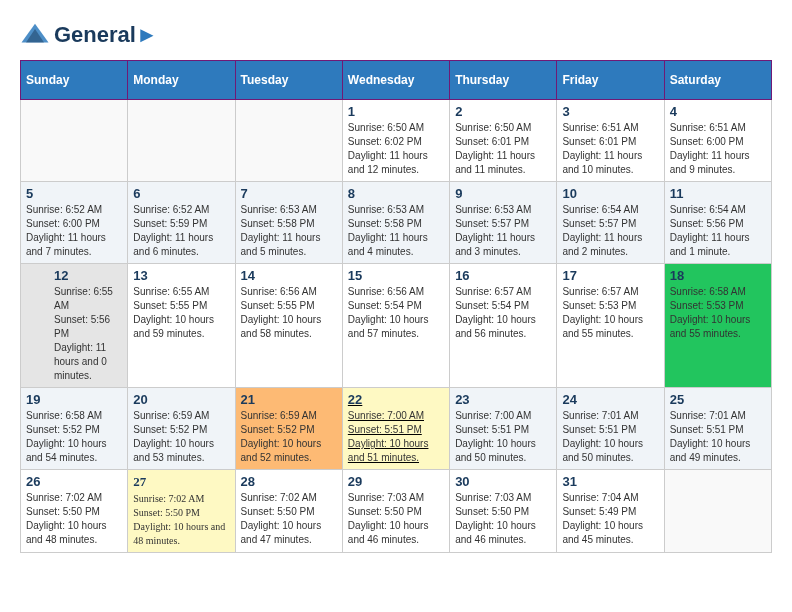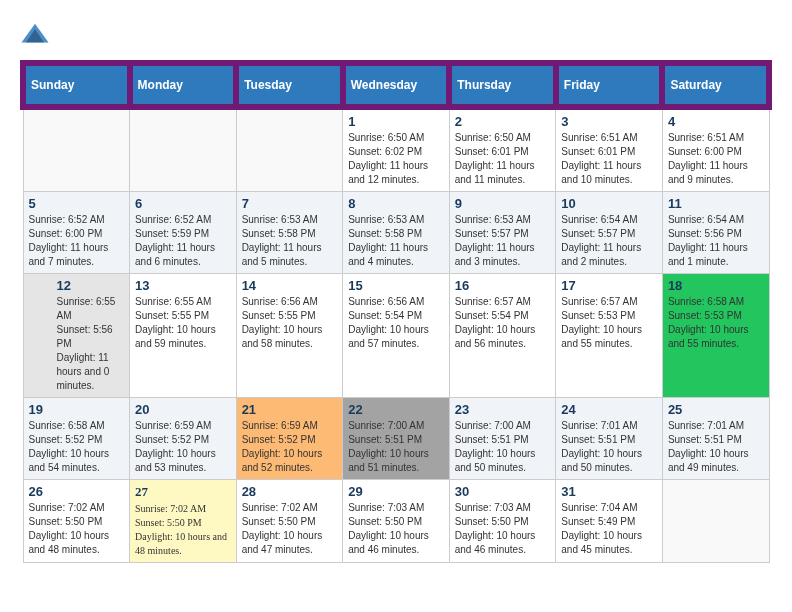--- a/index.html
+++ b/index.html
@@ -52,21 +52,21 @@
       border-collapse: collapse;
       font-size: 10.5px;
     }
     thead tr th {
       background-color: #2e7abd;
       color: #fff;
       text-align: left;
       padding: 12px 5px;
       font-size: 12px;
       font-weight: bold;
-      border: 6px solid #701a75;
+      border: 1px solid #701a75;
     }
     tbody tr td {
       border: 1px solid #ccc;
       vertical-align: top;
       padding: 4px 5px;
       height: 80px;
       width: 14.28%;
     }
     tbody tr:nth-child(even) td {
       background-color: #f0f4f8;
@@ -93,20 +93,21 @@
 </head>
 <body>
 
 <div class="header">
   <div class="logo">
     <svg class="logo-icon" viewBox="0 0 40 40" width="40" height="40">
       <polygon points="20,5 38,30 2,30" fill="#2e7abd" opacity="0.85"></polygon>
       <polygon points="20,12 32,30 8,30" fill="#1a3a5c" opacity="0.5"></polygon>
     </svg>
     <div class="logo-text">
+      <div>General<span>►</span></div>
     </div>
   </div>
   <div class="title-block">
     <div class="month-year"></div>
     <div class="location"></div>
   </div>
 </div>
 
 <table>
   <thead>
@@ -208,21 +209,21 @@
           <div class="day-detail">Sunrise: 6:58 AM<br>Sunset: 5:52 PM<br>Daylight: 10 hours and 54 minutes.</div>
         </td>
         <td style="background-color: rgb(240, 244, 248);">
           <span class="day-number">20</span>
           <div class="day-detail">Sunrise: 6:59 AM<br>Sunset: 5:52 PM<br>Daylight: 10 hours and 53 minutes.</div>
         </td>
         <td style="background-color: #fdba74;">
           <span class="day-number">21</span>
           <div class="day-detail">Sunrise: 6:59 AM<br>Sunset: 5:52 PM<br>Daylight: 10 hours and 52 minutes.</div>
         </td>
-        <td style="background-color: #a3a3a3;">
+        <td style="background-color: #fef9c3; text-decoration: underline;">
           <span class="day-number">22</span>
           <div class="day-detail">Sunrise: 7:00 AM<br>Sunset: 5:51 PM<br>Daylight: 10 hours and 51 minutes.</div>
         </td>
         <td style="background-color: rgb(240, 244, 248);">
           <span class="day-number">23</span>
           <div class="day-detail">Sunrise: 7:00 AM<br>Sunset: 5:51 PM<br>Daylight: 10 hours and 50 minutes.</div>
         </td>
         <td style="background-color: rgb(240, 244, 248);">
           <span class="day-number">24</span>
           <div class="day-detail">Sunrise: 7:01 AM<br>Sunset: 5:51 PM<br>Daylight: 10 hours and 50 minutes.</div>

